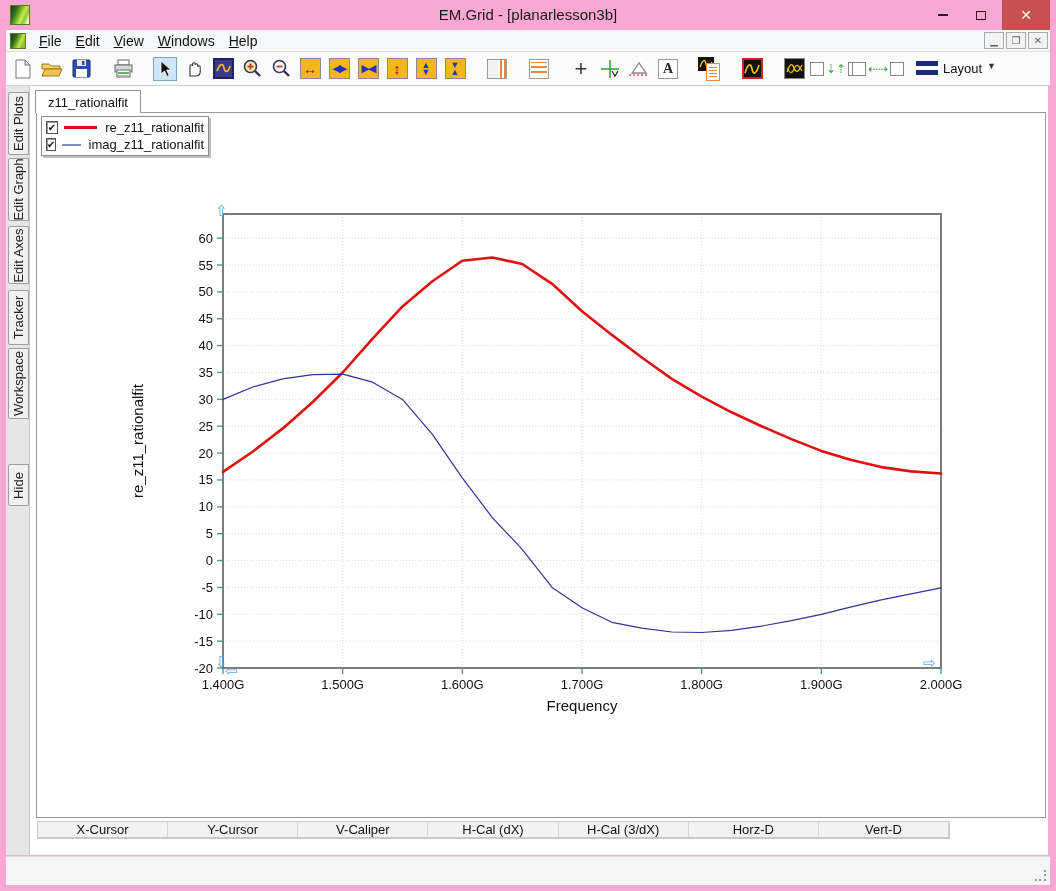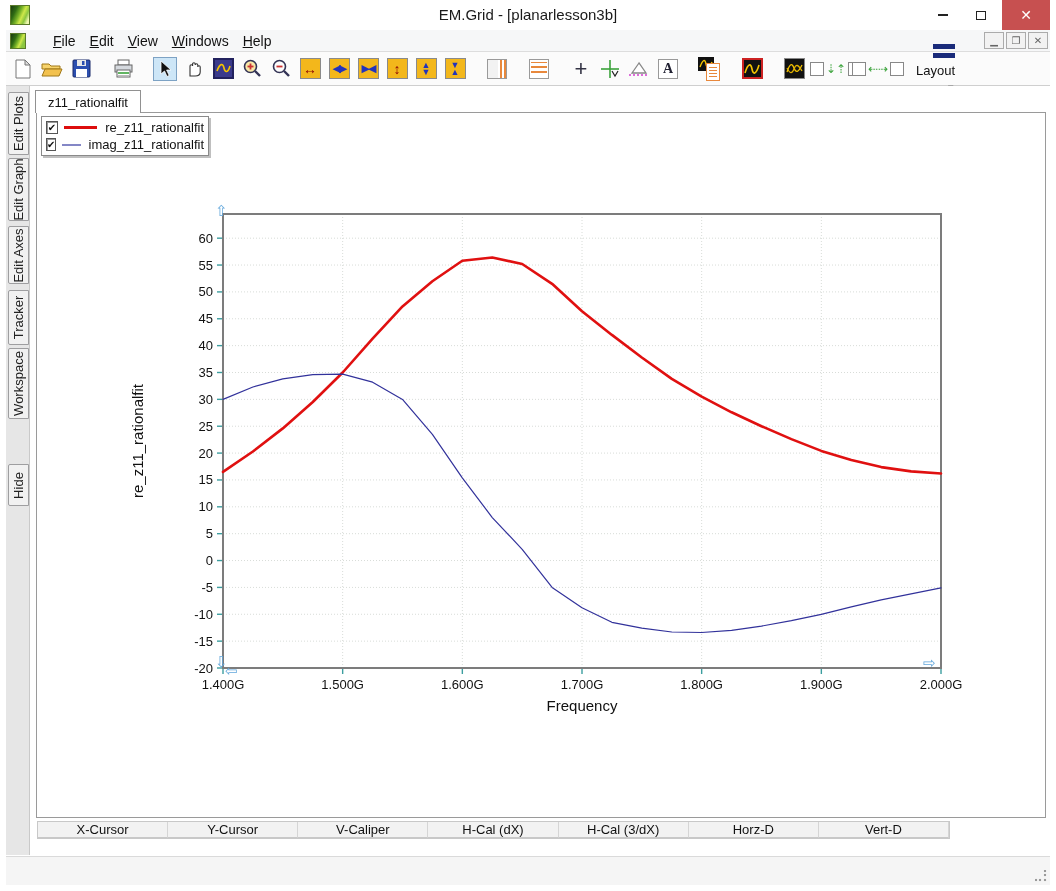--- a/index.html
+++ b/index.html
@@ -1,17 +1,17 @@
 <!DOCTYPE html>
 <html><head>
 <meta charset="utf-8">
 <style>
   html,body{margin:0;padding:0;background:#d8d8d8;}
   *{box-sizing:border-box;font-family:"Liberation Sans", sans-serif;}
-  .window{position:relative;width:1056px;height:891px;background:#ffffff;outline:1px solid #7AA7CE;overflow:hidden;}
+  .window{position:relative;width:1056px;height:891px;background:#f9a8d4;outline:1px solid #7AA7CE;overflow:hidden;}
 
   
   .titlebar{position:absolute;left:0;top:0;width:1056px;height:30px;}
   .app-icon{position:absolute;left:10px;top:5px;width:20px;height:20px;border:1px solid #5a7a2a;
     background:linear-gradient(115deg,#1c3a10 0%,#2f6b14 25%,#79b428 45%,#cfe84a 60%,#8cc63f 75%,#eef7b0 90%);}
   .title-text{position:absolute;left:0;right:0;top:6px;text-align:center;font-size:15px;color:#1a1a1a;}
   .cap-btn{position:absolute;top:0;height:30px;display:flex;align-items:center;justify-content:center;font-size:13px;color:#222;cursor:default;}
   .btn-min{right:96px;width:34px;}
   .btn-max{right:58px;width:34px;}
   .btn-close{right:6px;width:48px;background:#C75050;color:#fff;font-size:14px;}
@@ -39,21 +39,21 @@
   .ybox .bluecol{color:#2233BB;font-size:9px;line-height:0.75;display:flex;flex-direction:column;align-items:center;}
   .stripebox{width:20px;height:20px;background:#fff;border:1px solid #9a9a9a;}
   .vstripes{background:repeating-linear-gradient(90deg,#fff 0 2px,#E8883C 2px 4px) no-repeat 10px 0/8px 18px,#f2f2f2;}
   .hstripes{background:repeating-linear-gradient(0deg,#fff 0 3px,#E8883C 3px 5px) no-repeat 1px 2px/16px 14px,#fff;}
   .blackwave{width:21px;height:21px;background:#111;display:flex;align-items:center;justify-content:center;}
   .redborder{border:2px solid #CC2222;}
   .grayborder{border:1px solid #888;}
   .sqpair{display:flex;align-items:center;gap:2px;}
   .minisq{width:14px;height:14px;border:1px solid #888;background:#fff;}
   .dash-arrow{color:#3BA33B;font-size:12px;line-height:1;}
-  .layout-btn{display:flex;align-items:flex-end;margin-left:26px;font-size:13px;color:#111;gap:5px;flex-direction:column;}
+  .layout-btn{display:flex;align-items:flex-start;margin-left:26px;font-size:13px;color:#111;gap:5px;}
   .layout-ic{width:22px;height:14px;display:flex;flex-direction:column;justify-content:space-between;}
   .layout-ic div{height:5px;background:#1A2B7A;}
   .caret{font-size:9px;color:#333;}
 
   
   .sidebar{position:absolute;left:6px;top:86px;width:24px;height:769px;background:#E6E6E6;border-right:1px solid #C9C9C9;}
   .side-tab{position:absolute;left:2px;width:21px;background:#F1F1F1;border:1px solid #9E9EA0;border-radius:2px 0 0 2px;
     display:flex;align-items:center;justify-content:center;}
   .side-tab span{transform:rotate(-90deg);white-space:nowrap;font-size:13px;color:#222;}
   .workspace{position:absolute;left:30px;top:86px;width:1018px;height:769px;background:#FFFFFF;}
@@ -103,21 +103,21 @@
     <div class="cap-btn btn-max">
         <span class="glyph-max"></span>
       </div>
     <div class="cap-btn btn-close">
         <span>✕</span>
       </div>
   </div>
 
   <div class="menubar">
     <div class="menu-appicon"></div>
-    <div id="menu-items" style="display:flex;margin-left:14px;">
+    <div id="menu-items" style="display:flex;">
         <div class="menu-item"><u>F</u>ile</div>
         <div class="menu-item"><u>E</u>dit</div>
         <div class="menu-item"><u>V</u>iew</div>
         <div class="menu-item"><u>W</u>indows</div>
         <div class="menu-item"><u>H</u>elp</div>
       </div>
     <div class="mdi-btns">
       <div class="mdi-btn">▁</div>
       <div class="mdi-btn">❐</div>
       <div class="mdi-btn">✕</div>

